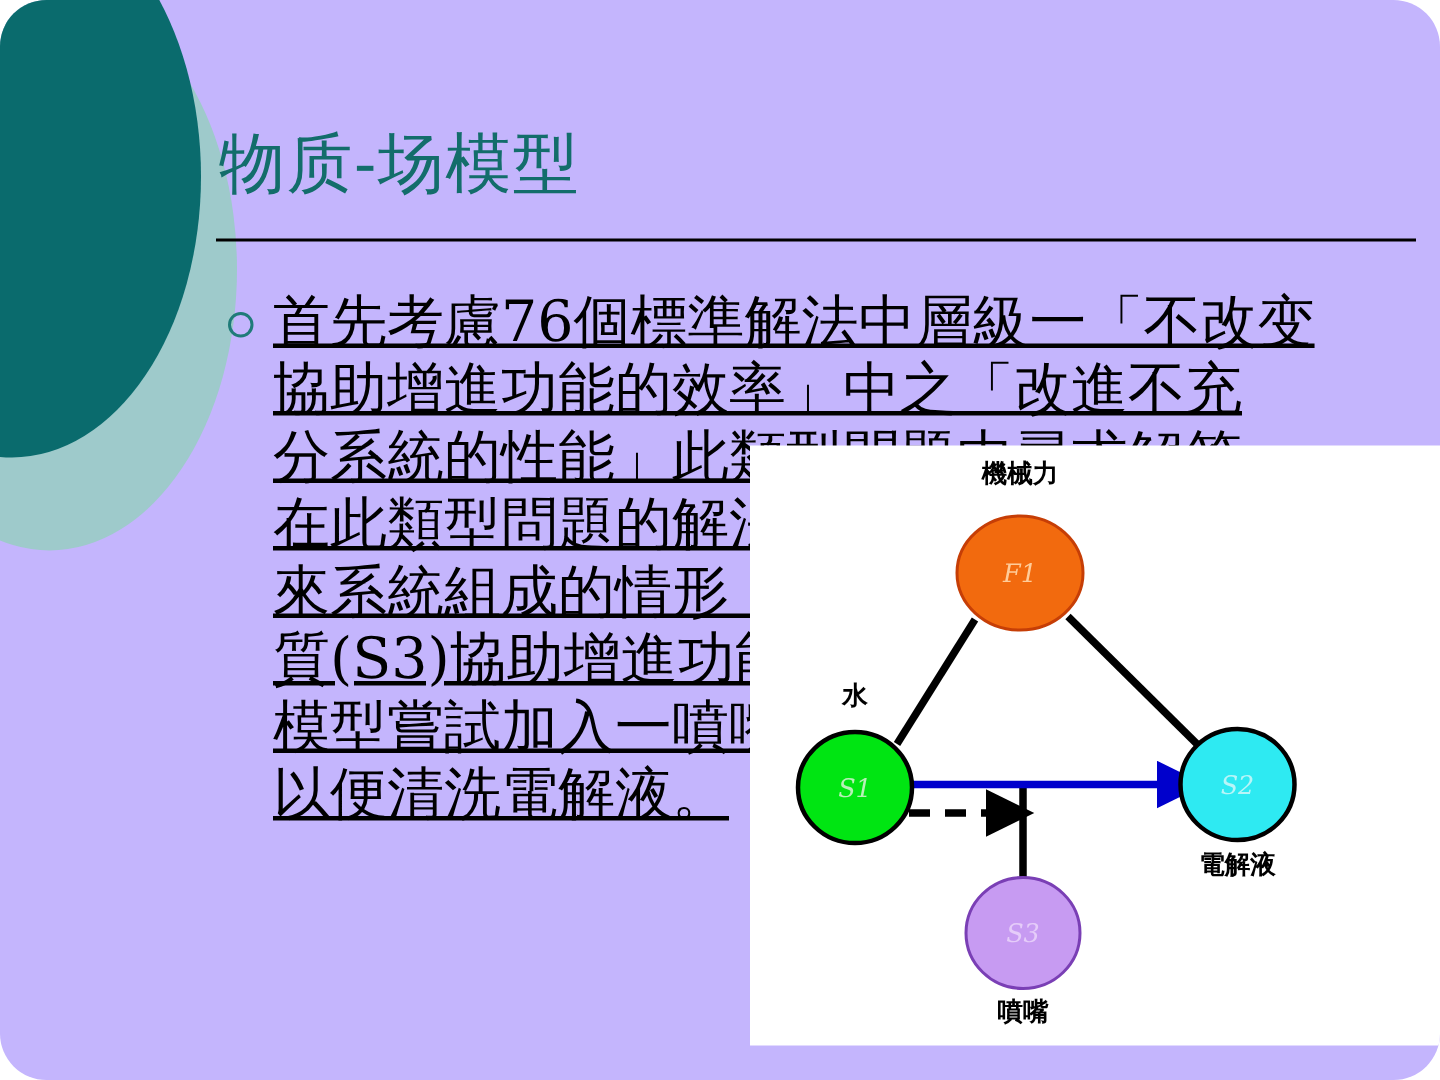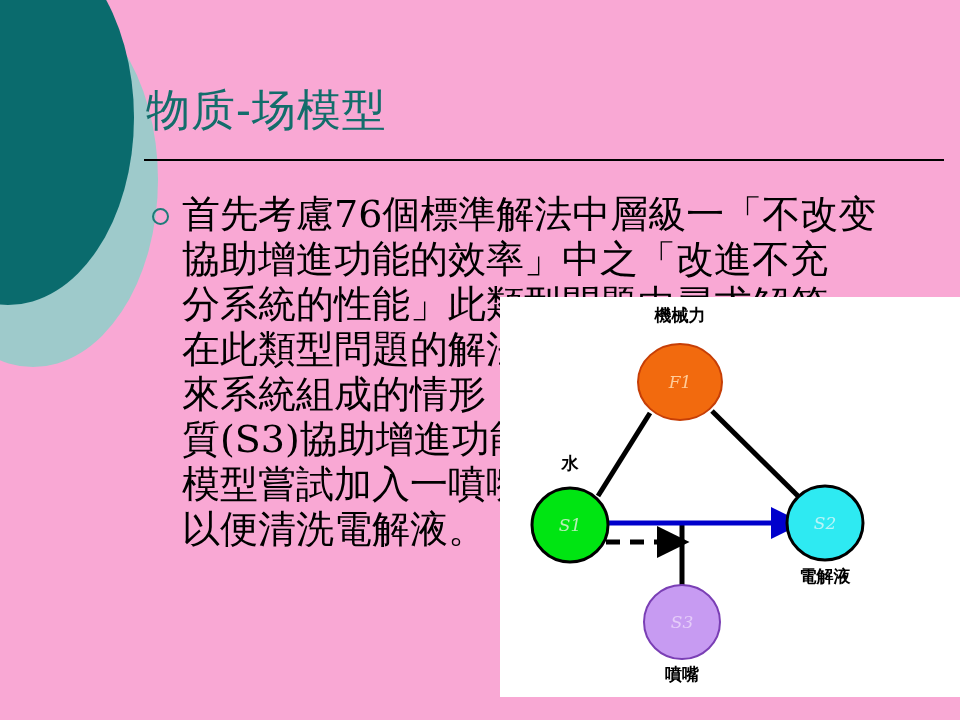--- a/index.html
+++ b/index.html
@@ -10,22 +10,23 @@
     width: 960px;
     height: 720px;
     background: #ffffff;
     font-family: "DejaVu Sans", sans-serif;
     overflow: hidden;
   }
   #slide {
     position: relative;
     width: 960px;
     height: 720px;
-    background: #f9a8d4;
+    background: #c4b5fd;
     overflow: hidden;
+    border-radius: 31px;
   }
 
   
   .deco-circle-light {
     position: absolute;
     left: -92px;
     top: -8px;
     width: 250px;
     height: 375px;
     border-radius: 50%;
@@ -95,20 +96,21 @@
     flex: 1 1 auto;
     font-family: "DejaVu Serif", serif;
     font-size: 38px;
     line-height: 45px;
     color: #000000;
     letter-spacing: 0px;
   }
   #body-lines .line {
     white-space: nowrap;
     height: 45px;
+    text-decoration: underline;
   }
 
   
   #diagram {
     position: absolute;
     left: 500px;
     top: 297px;
     width: 460px;
     height: 400px;
     background: #ffffff;

